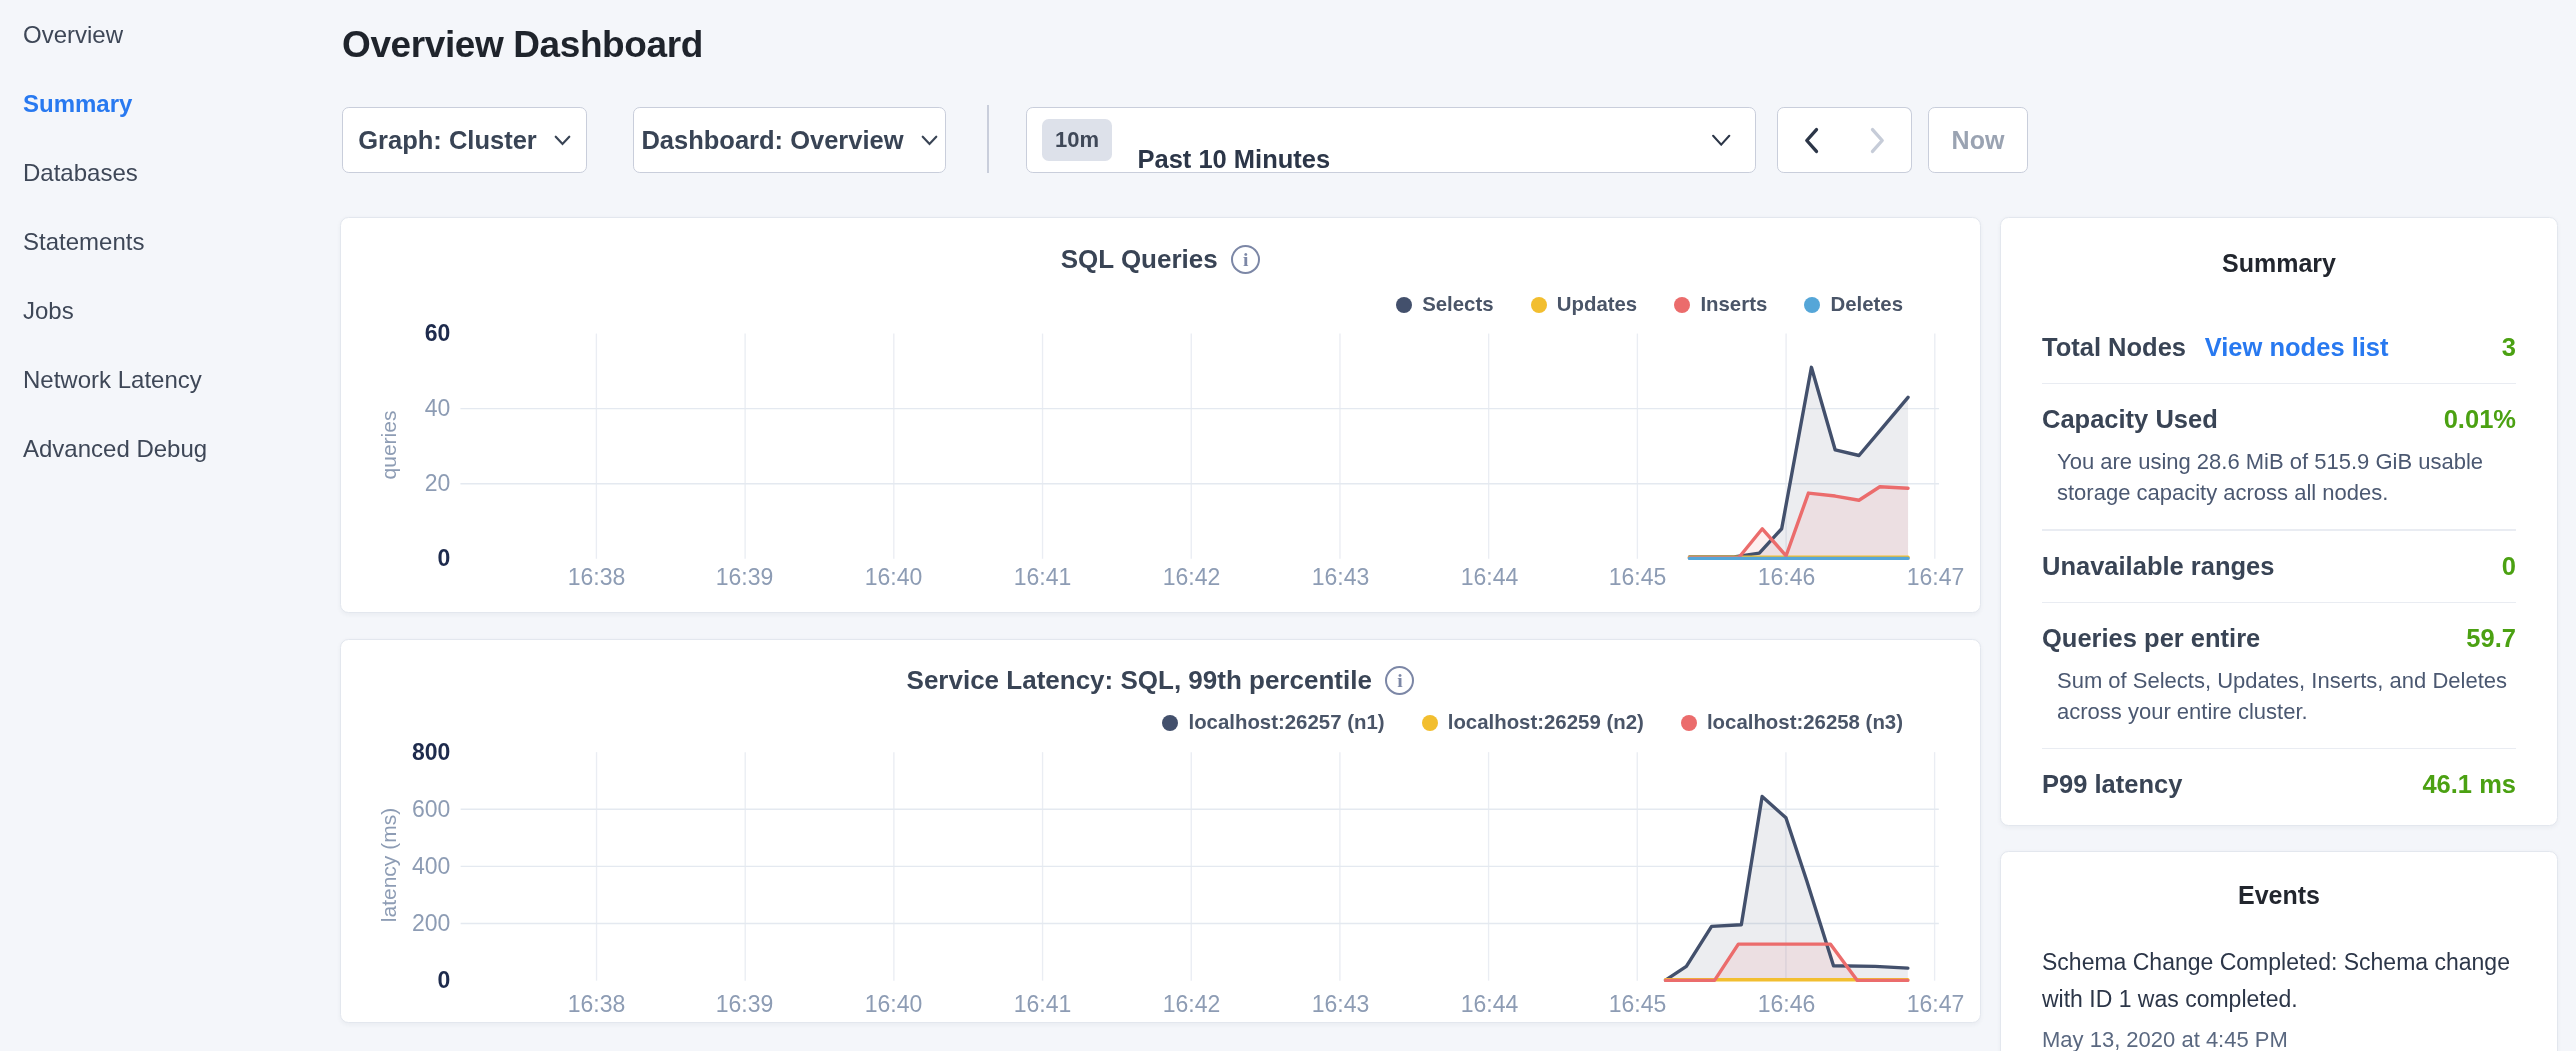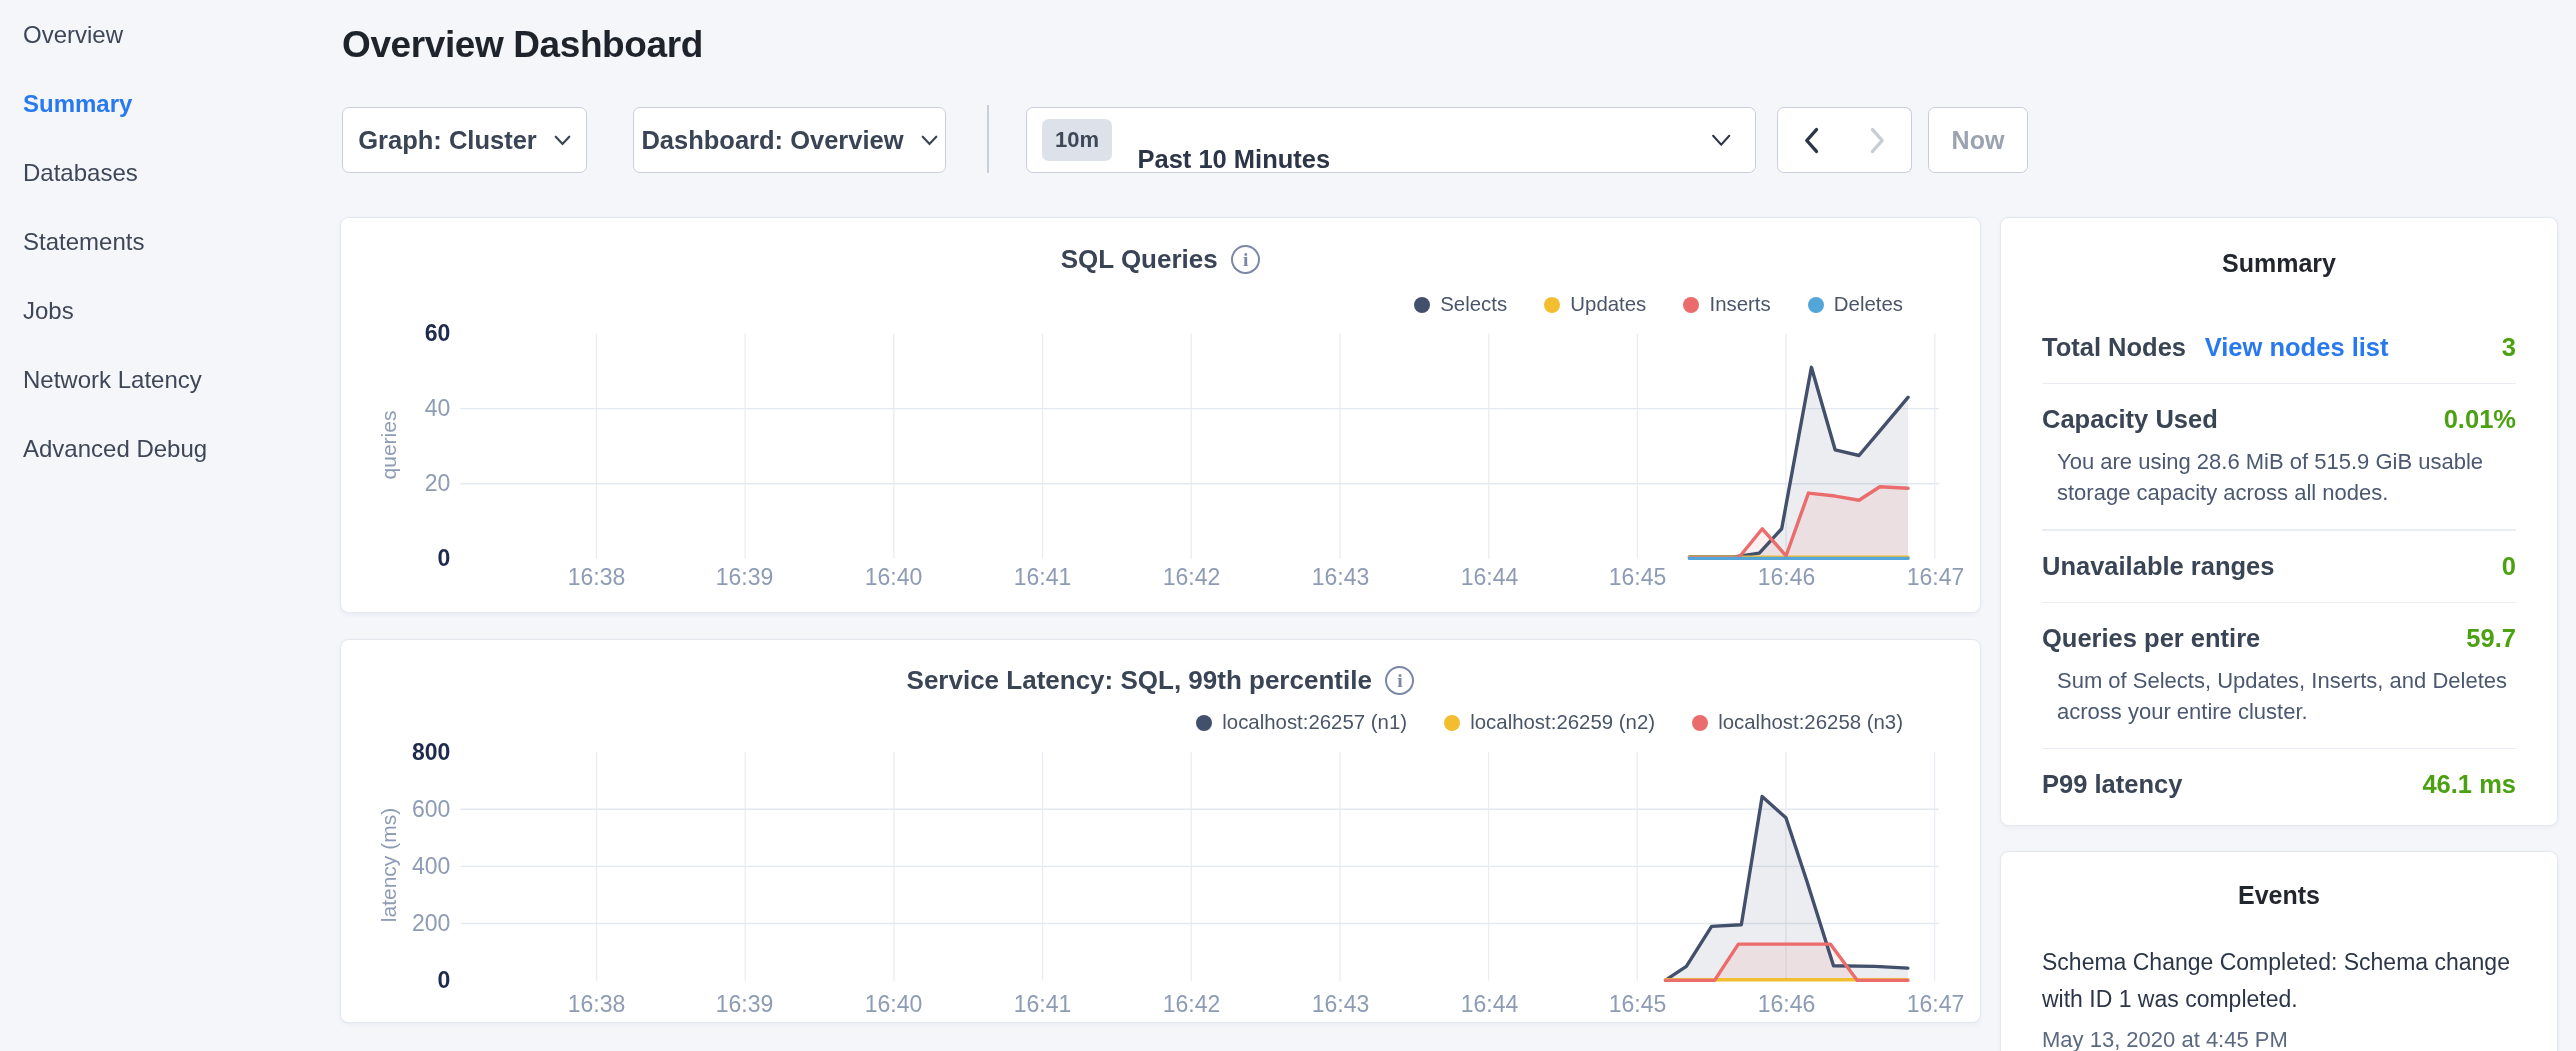--- a/index.html
+++ b/index.html
@@ -36,21 +36,21 @@
   #chart-0{left:340px;top:217px;width:1641px;height:396px;}
   #chart-1{left:340px;top:639px;width:1641px;height:384px;}
   #summary-card{left:2000px;top:217px;width:558px;height:609px;padding:31px 41px;}
   #events-card{left:2000px;top:851px;width:558px;height:221px;padding:29px 41px;overflow:hidden;}
 
   
   .chart-title-row{position:absolute;left:0;width:100%;text-align:center;}
   .chart-title-inner{display:inline-flex;align-items:center;gap:13.6px;}
   .chart-title{font-size:26px;font-weight:700;color:#394455;}
   .info-icon{width:29px;height:29px;box-sizing:border-box;border:2.1px solid #7c87a6;border-radius:50%;color:#7c87a6;font-family:"Liberation Serif",serif;font-size:19.6px;font-weight:700;display:inline-flex;align-items:center;justify-content:center;cursor:pointer;}
-  .legend{position:absolute;right:77px;display:flex;gap:37px;align-items:center;}
+  .legend{position:absolute;right:77px;display:flex;gap:37px;align-items:center;font-weight:bold;}
   .legend-item{display:flex;align-items:center;gap:10.2px;font-size:20.4px;color:#4a5568;}
   .legend-dot{width:16px;height:16px;border-radius:50%;flex:0 0 auto;}
   .chart-svg{position:absolute;left:0;top:0;}
   .axis-label{position:absolute;font-size:23px;color:#8d9cb4;}
   .y-label{left:15.3px;width:94px;text-align:right;}
   .y-label.strong{color:#1e2b4d;font-weight:700;}
   .x-label{width:119px;text-align:center;}
   .unit-label{position:absolute;width:204px;text-align:center;font-size:21px;color:#8d9cb4;transform:rotate(-90deg);}
 
   

